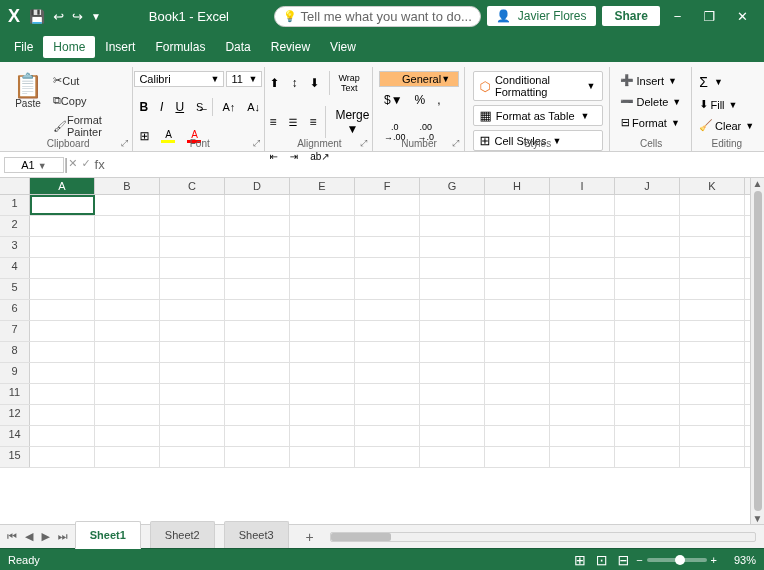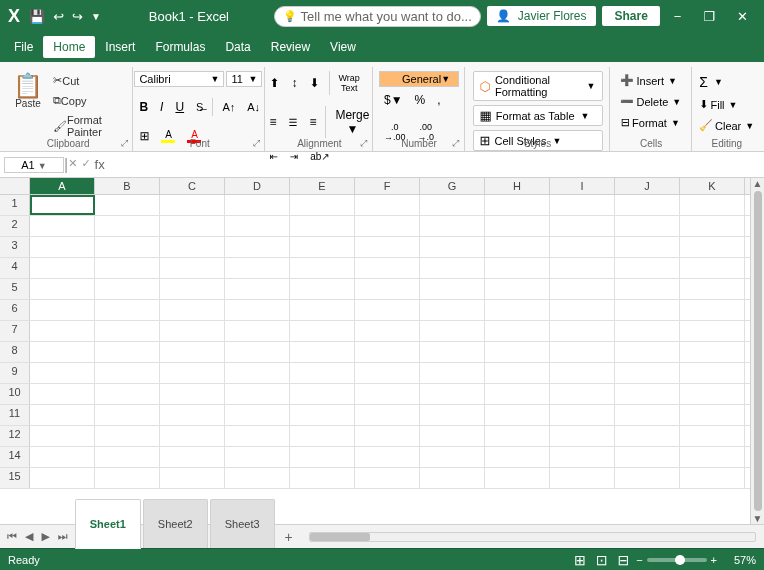--- a/index.html
+++ b/index.html
@@ -281,29 +281,29 @@
       position: absolute;
       width: 10px;
       height: 10px;
       background: white;
       border-radius: 50%;
       top: -3px;
       left: 55%;
       transform: translateX(-50%);
     }
     .sheet-tab {
-      padding: 18px 14px;
+      padding: 7px 14px;
       font-size: 11px;
       cursor: pointer;
       border: 1px solid #d0d0d0;
       border-bottom: none;
       background: #e0e0e0;
       color: #444;
       border-radius: 2px 2px 0 0;
-      margin-right: 2px;
+      margin-right: 9px;
     }
     .sheet-tab.active {
       background: white;
       color: #217346;
       font-weight: 600;
       border-bottom: 1px solid white;
       margin-bottom: -1px;
     }
     .sheet-tab-add {
       padding: 3px 8px;
@@ -748,34 +748,20 @@
             <div class="grid-cell"></div>
             <div class="grid-cell"></div>
             <div class="grid-cell"></div>
             <div class="grid-cell"></div>
             <div class="grid-cell"></div>
             <div class="grid-cell"></div>
             <div class="grid-cell"></div>
             <div class="grid-cell"></div>
           </div>
           <div class="grid-row">
-            <div class="row-num">10</div>
-            <div class="grid-cell"></div>
-            <div class="grid-cell"></div>
-            <div class="grid-cell"></div>
-            <div class="grid-cell"></div>
-            <div class="grid-cell"></div>
-            <div class="grid-cell"></div>
-            <div class="grid-cell"></div>
-            <div class="grid-cell"></div>
-            <div class="grid-cell"></div>
-            <div class="grid-cell"></div>
-            <div class="grid-cell"></div>
-          </div>
-          <div class="grid-row">
             <div class="row-num">11</div>
             <div class="grid-cell"></div>
             <div class="grid-cell"></div>
             <div class="grid-cell"></div>
             <div class="grid-cell"></div>
             <div class="grid-cell"></div>
             <div class="grid-cell"></div>
             <div class="grid-cell"></div>
             <div class="grid-cell"></div>
             <div class="grid-cell"></div>
@@ -862,16 +848,16 @@
   <div id="status-right" style="display:flex;align-items:center;gap:4px;">
     <span class="status-view-btn">⊞</span>
     <span class="status-view-btn">⊡</span>
     <span class="status-view-btn">⊟</span>
     <div class="zoom-bar">
       <span style="cursor:pointer;">−</span>
       <div class="zoom-slider-track">
         <div class="zoom-slider-thumb"></div>
       </div>
       <span style="cursor:pointer;">+</span>
-      <span style="min-width:35px;text-align:right;">57%</span>
+      <span style="min-width:35px;text-align:right;">93%</span>
     </div>
   </div>
 </div>
 
 </body></html>

